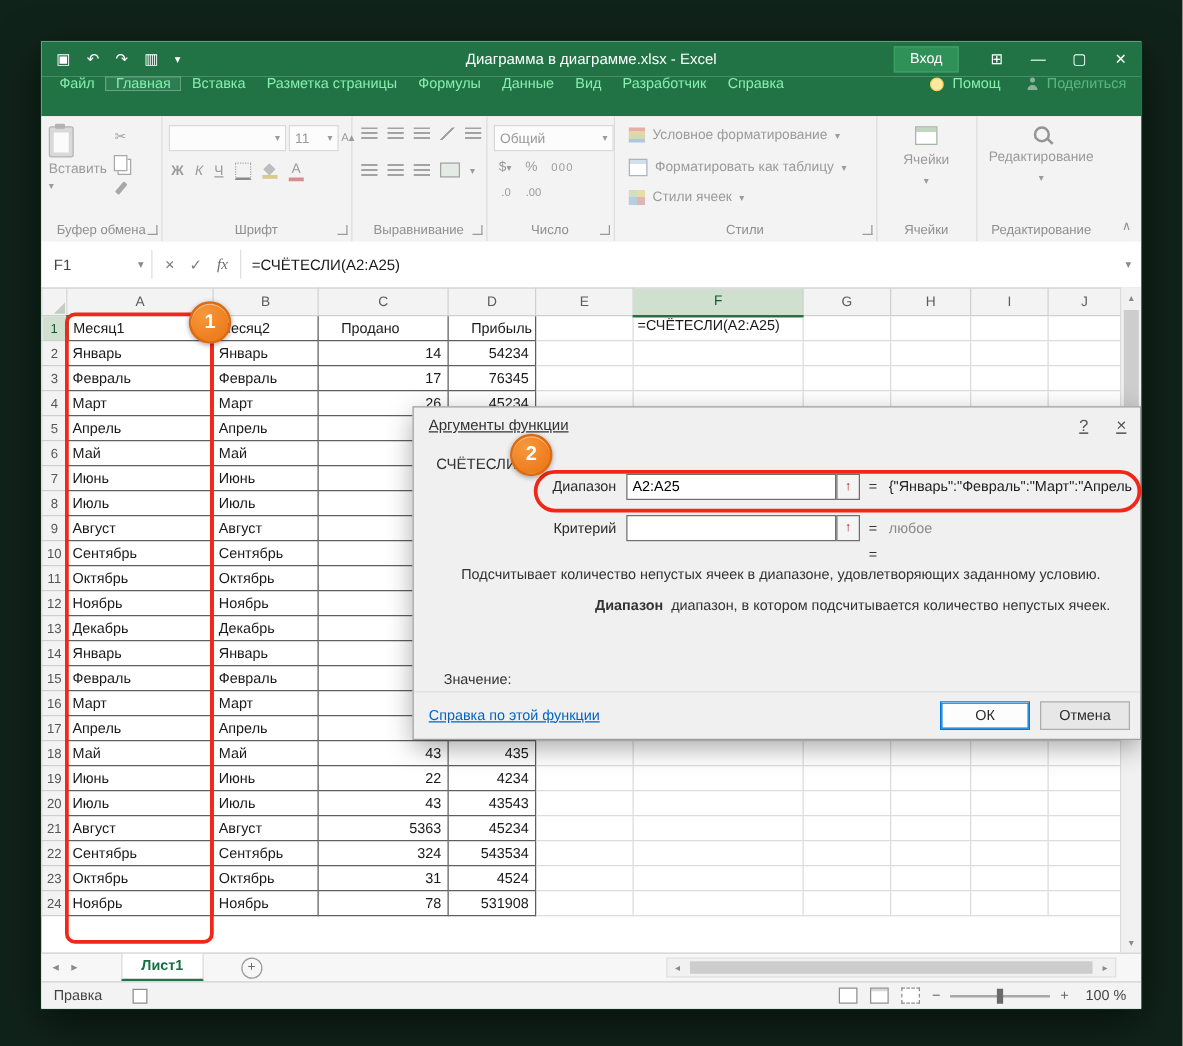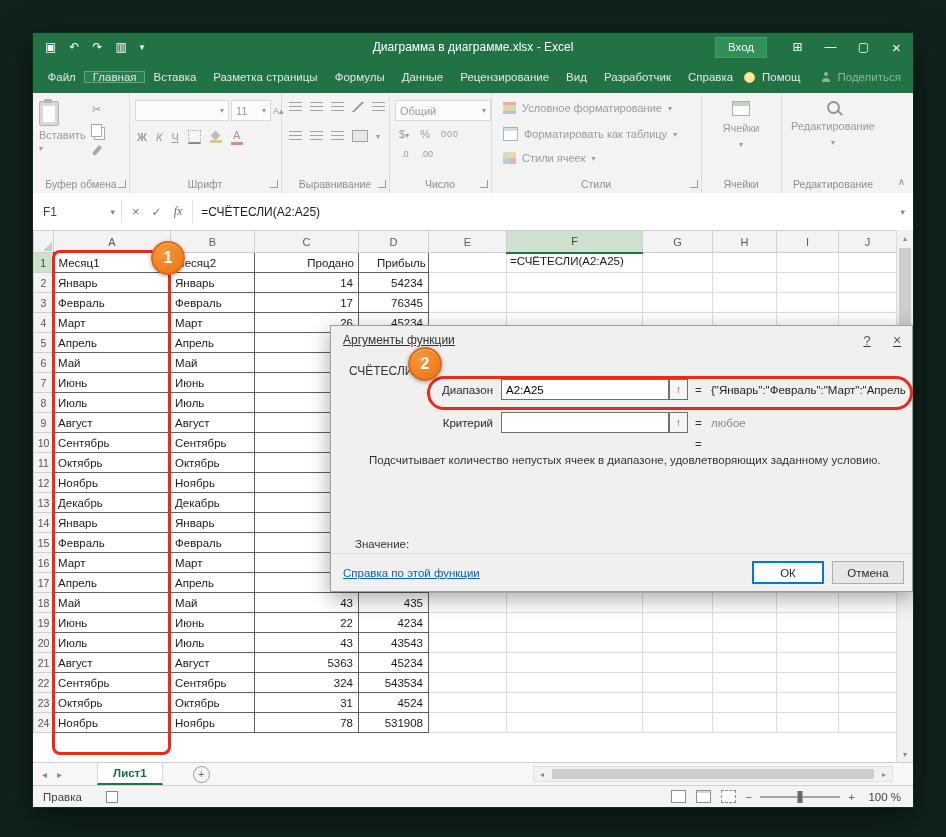--- a/index.html
+++ b/index.html
@@ -16,21 +16,21 @@
   }
   
   .titlebar{position:absolute;left:0;top:0;right:0;height:28px;background:var(--excel-green,#217346);color:#fff;display:flex;align-items:center;}
   .qat{display:flex;align-items:center;gap:13px;padding-left:12px;font-size:12px;z-index:2;}
   .qat span{cursor:default;}
   .win-title{position:absolute;left:0;right:0;text-align:center;font-size:12px;color:#fff;pointer-events:none;}
   .tb-right{margin-left:auto;display:flex;align-items:center;z-index:2;}
   .signin{background:#2f9058;border:1px solid #3fa066;color:#fff;font-size:11.5px;height:19px;padding:0 12px;display:flex;align-items:center;margin-right:14px;cursor:default;}
   .tb-ic{width:33px;height:28px;display:flex;align-items:center;justify-content:center;font-size:12px;}
   
-  .tabsrow{position:absolute;left:0;top:28px;right:0;height:32px;background:var(--excel-green,#217346);display:flex;align-items:center;color:#e5e5e5;}
+  .tabsrow{position:absolute;left:0;top:28px;right:0;height:32px;background:var(--excel-green,#217346);display:flex;align-items:flex-start;color:#86efac;}
   .rtabs{display:flex;align-items:stretch;padding-left:6px;}
   .rtab{display:flex;align-items:center;padding:0 8.5px;font-size:11.5px;white-space:nowrap;}
   .rtab.active{background:#2c7d52;box-shadow:inset 0 0 0 1px rgba(255,255,255,.28);}
   .tabs-right{margin-left:auto;display:flex;align-items:center;gap:7px;padding-right:12px;font-size:11.5px;}
   .bulb{width:9px;height:9px;border-radius:50%;background:#ffe9a0;border:1px solid #ffd35e;display:inline-block;}
   .share-wrap{opacity:.55;display:flex;align-items:center;gap:6px;margin-left:14px;}
   .person{width:10px;height:10px;position:relative;display:inline-block;}
   .person::before{content:"";position:absolute;left:3px;top:0;width:4px;height:4px;border-radius:50%;background:#dfeadf;}
   .person::after{content:"";position:absolute;left:1px;bottom:0;width:8px;height:4px;border-radius:4px 4px 0 0;background:#dfeadf;}
   
@@ -77,21 +77,21 @@
   
   .grid{position:absolute;left:0;top:197px;border-collapse:collapse;table-layout:fixed;width:863px;background:#fff;}
   .grid th,.grid td{box-sizing:border-box;overflow:hidden;white-space:nowrap;font-weight:normal;}
   .grid thead th{height:22px;background:#f3f3f3;border:1px solid #cfcfcf;color:#5c5c5c;font-size:11px;text-align:center;}
   .grid thead th.sel{background:#cfe0cf;color:#13582f;border-bottom:2px solid var(--excel-green,#217346);}
   .grid td{height:20px;border:1px solid #dcdcdc;font-size:11.5px;color:#1a1a1a;padding:0 4px;background:transparent;}
   .grid td.bordered{border:1px solid #5f5f5f;}
   .grid th.rhdr{height:20px;background:#f3f3f3;border:1px solid #cfcfcf;color:#555;font-size:10.5px;text-align:center;}
   .grid th.rhdr.sel{background:#cfe0cf;color:#13582f;border-right:2px solid var(--excel-green,#217346);}
   .grid td.num{text-align:right;padding-right:5px;}
-  .grid td.ctr{text-align:right;padding-left:18px;}
+  .grid td.ctr{text-align:left;padding-left:18px;}
   .corner{position:relative;}
   .corner::after{content:"";position:absolute;right:1px;bottom:1px;border-left:9px solid transparent;border-bottom:9px solid #c4cdc4;}
   .f1-overlay{position:absolute;left:477px;top:222px;font-size:11.5px;color:#1a1a1a;white-space:nowrap;z-index:3;}
   
   .vscroll{position:absolute;left:863px;top:197px;width:17px;height:532px;background:#f1f1f1;border-left:1px solid #dcdcdc;box-sizing:border-box;}
   .vscroll .arr{height:16px;display:flex;align-items:center;justify-content:center;color:#8a8a8a;font-size:8px;}
   .vscroll .arr.down{position:absolute;bottom:0;left:0;right:0;}
   .vthumb{position:absolute;left:2px;right:2px;top:18px;height:300px;background:#cdcdcd;}
   
   .sheetbar{position:absolute;left:0;top:729px;right:0;height:23px;background:#f7f7f7;border-top:1px solid #cfcfcf;display:flex;align-items:center;box-sizing:border-box;}
@@ -171,21 +171,20 @@
   </div>
 
   <div class="tabsrow">
     <div class="rtabs">
         <span class="rtab">Файл</span>
         <span class="rtab active">Главная</span>
         <span class="rtab">Вставка</span>
         <span class="rtab">Разметка страницы</span>
         <span class="rtab">Формулы</span>
         <span class="rtab">Данные</span>
-        <span class="rtab">Рецензирование</span>
         <span class="rtab">Вид</span>
         <span class="rtab">Разработчик</span>
         <span class="rtab">Справка</span>
       </div>
     <div class="tabs-right">
       <span class="bulb"></span>
       <span>Помощ</span>
       <span class="share-wrap">
         <span class="person"></span>
         <span>Поделиться</span>
@@ -744,20 +743,23 @@
       <input class="dinput" value="" style="">
       <span class="dpick">
           <span>↑</span>
         </span>
       <span class="deq">=</span>
       <span class="dresult gray">любое</span>
     </div>
 
     <span class="deq-lone">=</span>
     <div class="ddesc">Подсчитывает количество непустых ячеек в диапазоне, удовлетворяющих заданному условию.</div>
+    <div class="dparam">
+      <b>Диапазон</b>&nbsp;&nbsp;<span>диапазон, в котором подсчитывается количество непустых ячеек.</span>
+    </div>
     <div class="dvalue">Значение:</div>
 
     <div class="dfooter">
       <span class="dlink">Справка по этой функции</span>
       <span class="dbtn ok">ОК</span>
       <span class="dbtn cancel">Отмена</span>
     </div>
   </div>
 
 </div>

